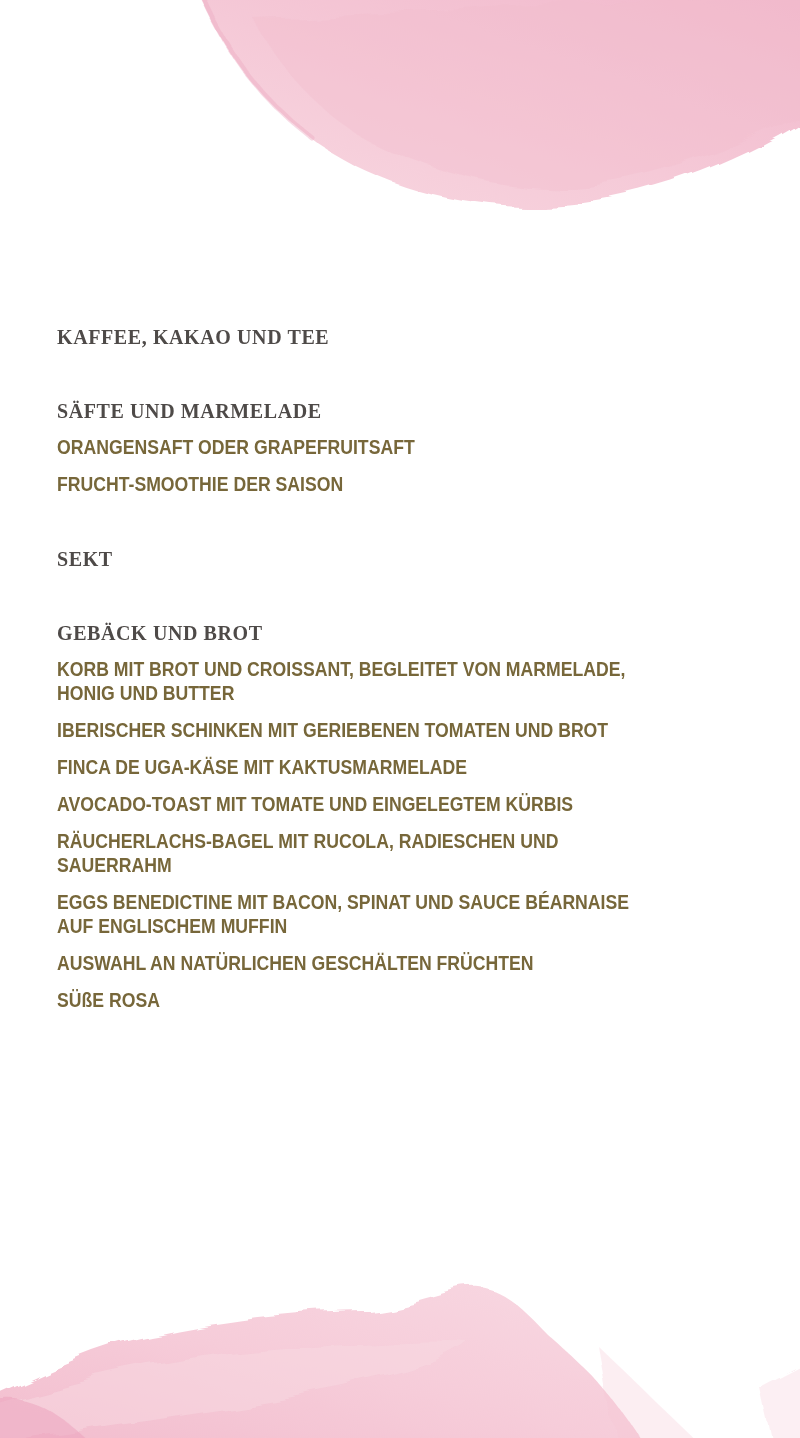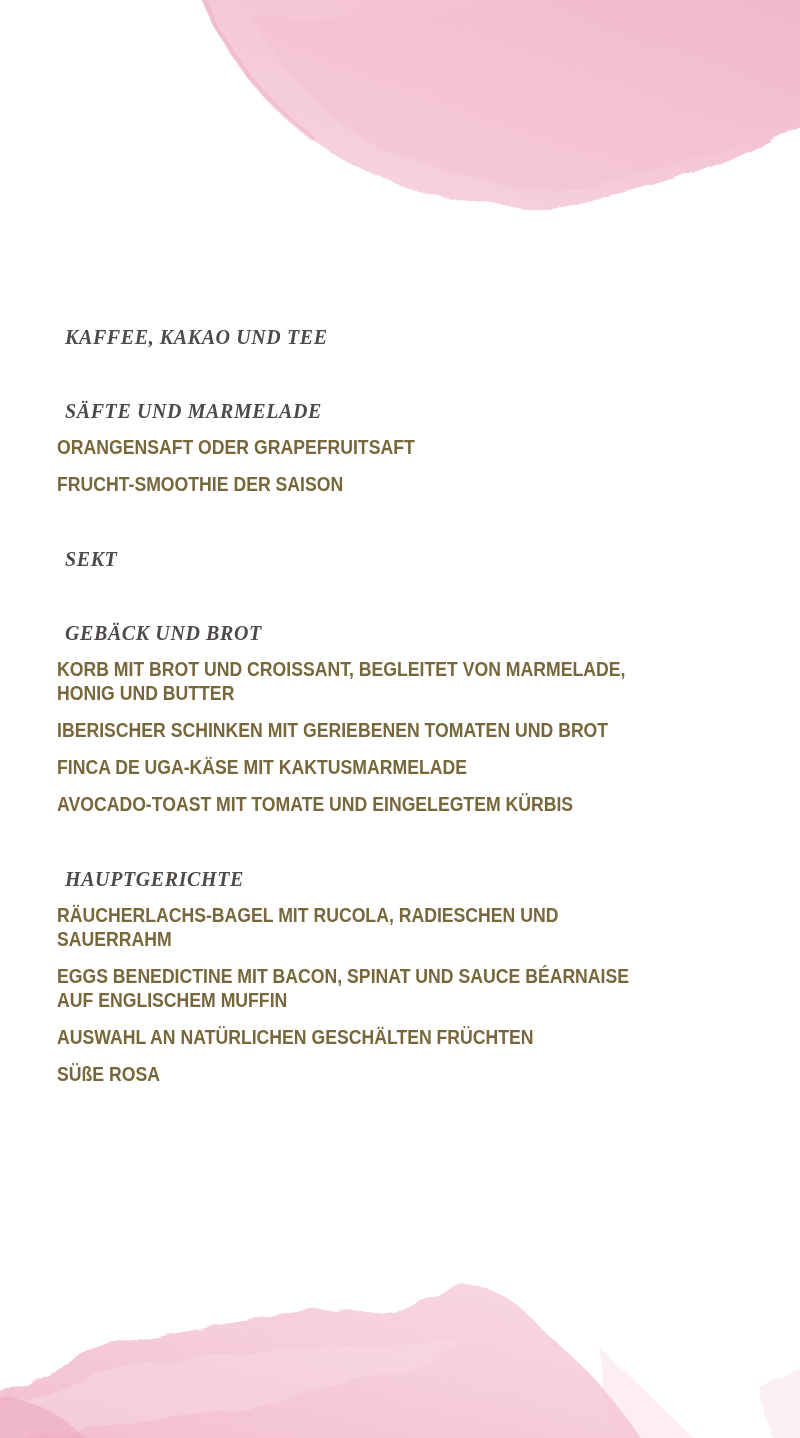--- a/index.html
+++ b/index.html
@@ -25,28 +25,27 @@
   .watercolor.bottom { top: 1248px; height: 190px; }
 
   .menu-content {
     position: absolute;
     left: 57px;
     top: 0;
     width: 720px;
   }
   .menu-section { margin: 0; }
   .menu-section .heading {
-    margin: 52px 0 0 8px;
+    margin: 52px 0 0 0;
     font-family: "Liberation Serif", serif;
     font-weight: 600;
     font-size: 20px;
     line-height: 22px;
     letter-spacing: 0.6px;
     color: #4e4a48;
-    font-style: italic;
   }
   .menu-section:first-child .heading { margin-top: 326px; }
   .menu-item {
     margin: 13px 0 0 0;
     width: 720px;
     font-family: "Liberation Sans", sans-serif;
     font-weight: 700;
     font-size: 21px;
     line-height: 24px;
     letter-spacing: 0px;
@@ -130,21 +129,20 @@
 HONIG UND BUTTER</div>
     </div>
 
     <div class="menu-section">
       <div class="menu-item">IBERISCHER SCHINKEN MIT GERIEBENEN TOMATEN UND BROT</div>
       <div class="menu-item">FINCA DE UGA-KÄSE MIT KAKTUSMARMELADE</div>
       <div class="menu-item">AVOCADO-TOAST MIT TOMATE UND EINGELEGTEM KÜRBIS</div>
     </div>
 
     <div class="menu-section">
-      <div class="heading">HAUPTGERICHTE</div>
       <div class="menu-item">RÄUCHERLACHS-BAGEL MIT RUCOLA, RADIESCHEN UND SAUERRAHM</div>
       <div class="menu-item">EGGS BENEDICTINE MIT BACON, SPINAT UND SAUCE BÉARNAISE
 AUF ENGLISCHEM MUFFIN</div>
     </div>
 
     <div class="menu-section">
       <div class="menu-item">AUSWAHL AN NATÜRLICHEN GESCHÄLTEN FRÜCHTEN</div>
       <div class="menu-item">SÜßE ROSA</div>
     </div>
 

